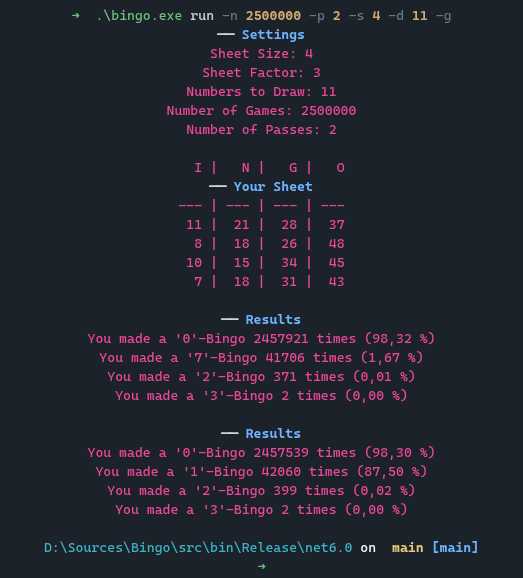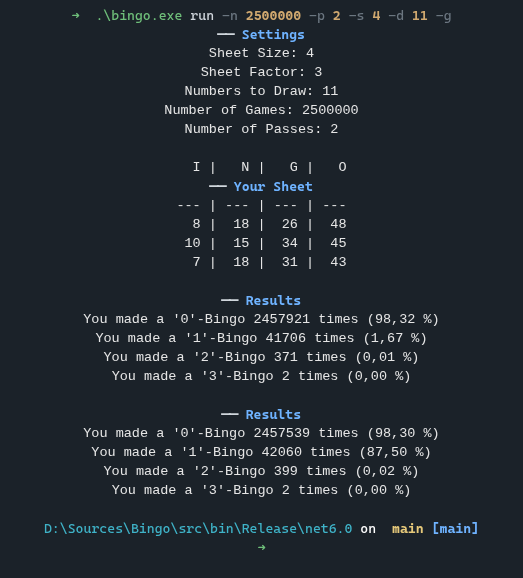--- a/index.html
+++ b/index.html
@@ -20,50 +20,51 @@
   .flag { color: #6b7680; }
   .val { color: #d0a86f; font-weight: bold; }
   .rule { color: #d0d6dc; font-weight: bold; }
   .section { color: #6fb3ff; font-weight: bold; }
   .path { color: #3fb3c8; }
   .on { color: #ffffff; }
   .branch-sym { color: #e6c97a; }
   .branch-name { color: #e6c97a; font-weight: bold; }
   .bracket { color: #6fb3ff; font-weight: bold; }
   .tag { color: #6fb3ff; font-weight: bold; }
-  .text { color: #e5e5e5; font-family: Liberation Mono, monospace; }
+  .text { color: #ec4899; }
 </style>
 </head>
 <body>
 
 <div>
 
 <div class="line"><span class="arrow">➜</span>  <span class="cmd">.\bingo.exe</span> <span class="sub">run</span> <span class="flag">-n</span> <span class="val">2500000</span> <span class="flag">-p</span> <span class="val">2</span> <span class="flag">-s</span> <span class="val">4</span> <span class="flag">-d</span> <span class="val">11</span> <span class="flag">-g</span></div>
 
 <div class="line"><span class="rule">──</span> <span class="section">Settings</span></div>
 <div class="line text">Sheet Size: 4</div>
 <div class="line text">Sheet Factor: 3</div>
 <div class="line text">Numbers to Draw: 11</div>
 <div class="line text">Number of Games: 2500000</div>
 <div class="line text">Number of Passes: 2</div>
 
 <div class="line">&nbsp;</div>
 
 <div class="line text">  I |   N |   G |   O</div>
 <div class="line"><span class="rule">──</span> <span class="section">Your Sheet</span></div>
 <div class="line text">--- | --- | --- | ---</div>
+<div class="line text"> 11 |  21 |  28 |  37</div>
 <div class="line text">  8 |  18 |  26 |  48</div>
 <div class="line text"> 10 |  15 |  34 |  45</div>
 <div class="line text">  7 |  18 |  31 |  43</div>
 
 <div class="line">&nbsp;</div>
 
 <div class="line"><span class="rule">──</span> <span class="section">Results</span></div>
 <div class="line text">You made a '0'-Bingo 2457921 times (98,32 %)</div>
-<div class="line text">You made a '1'-Bingo 41706 times (1,67 %)</div>
+<div class="line text">You made a '7'-Bingo 41706 times (1,67 %)</div>
 <div class="line text">You made a '2'-Bingo 371 times (0,01 %)</div>
 <div class="line text">You made a '3'-Bingo 2 times (0,00 %)</div>
 
 <div class="line">&nbsp;</div>
 
 <div class="line"><span class="rule">──</span> <span class="section">Results</span></div>
 <div class="line text">You made a '0'-Bingo 2457539 times (98,30 %)</div>
 <div class="line text">You made a '1'-Bingo 42060 times (87,50 %)</div>
 <div class="line text">You made a '2'-Bingo 399 times (0,02 %)</div>
 <div class="line text">You made a '3'-Bingo 2 times (0,00 %)</div>

